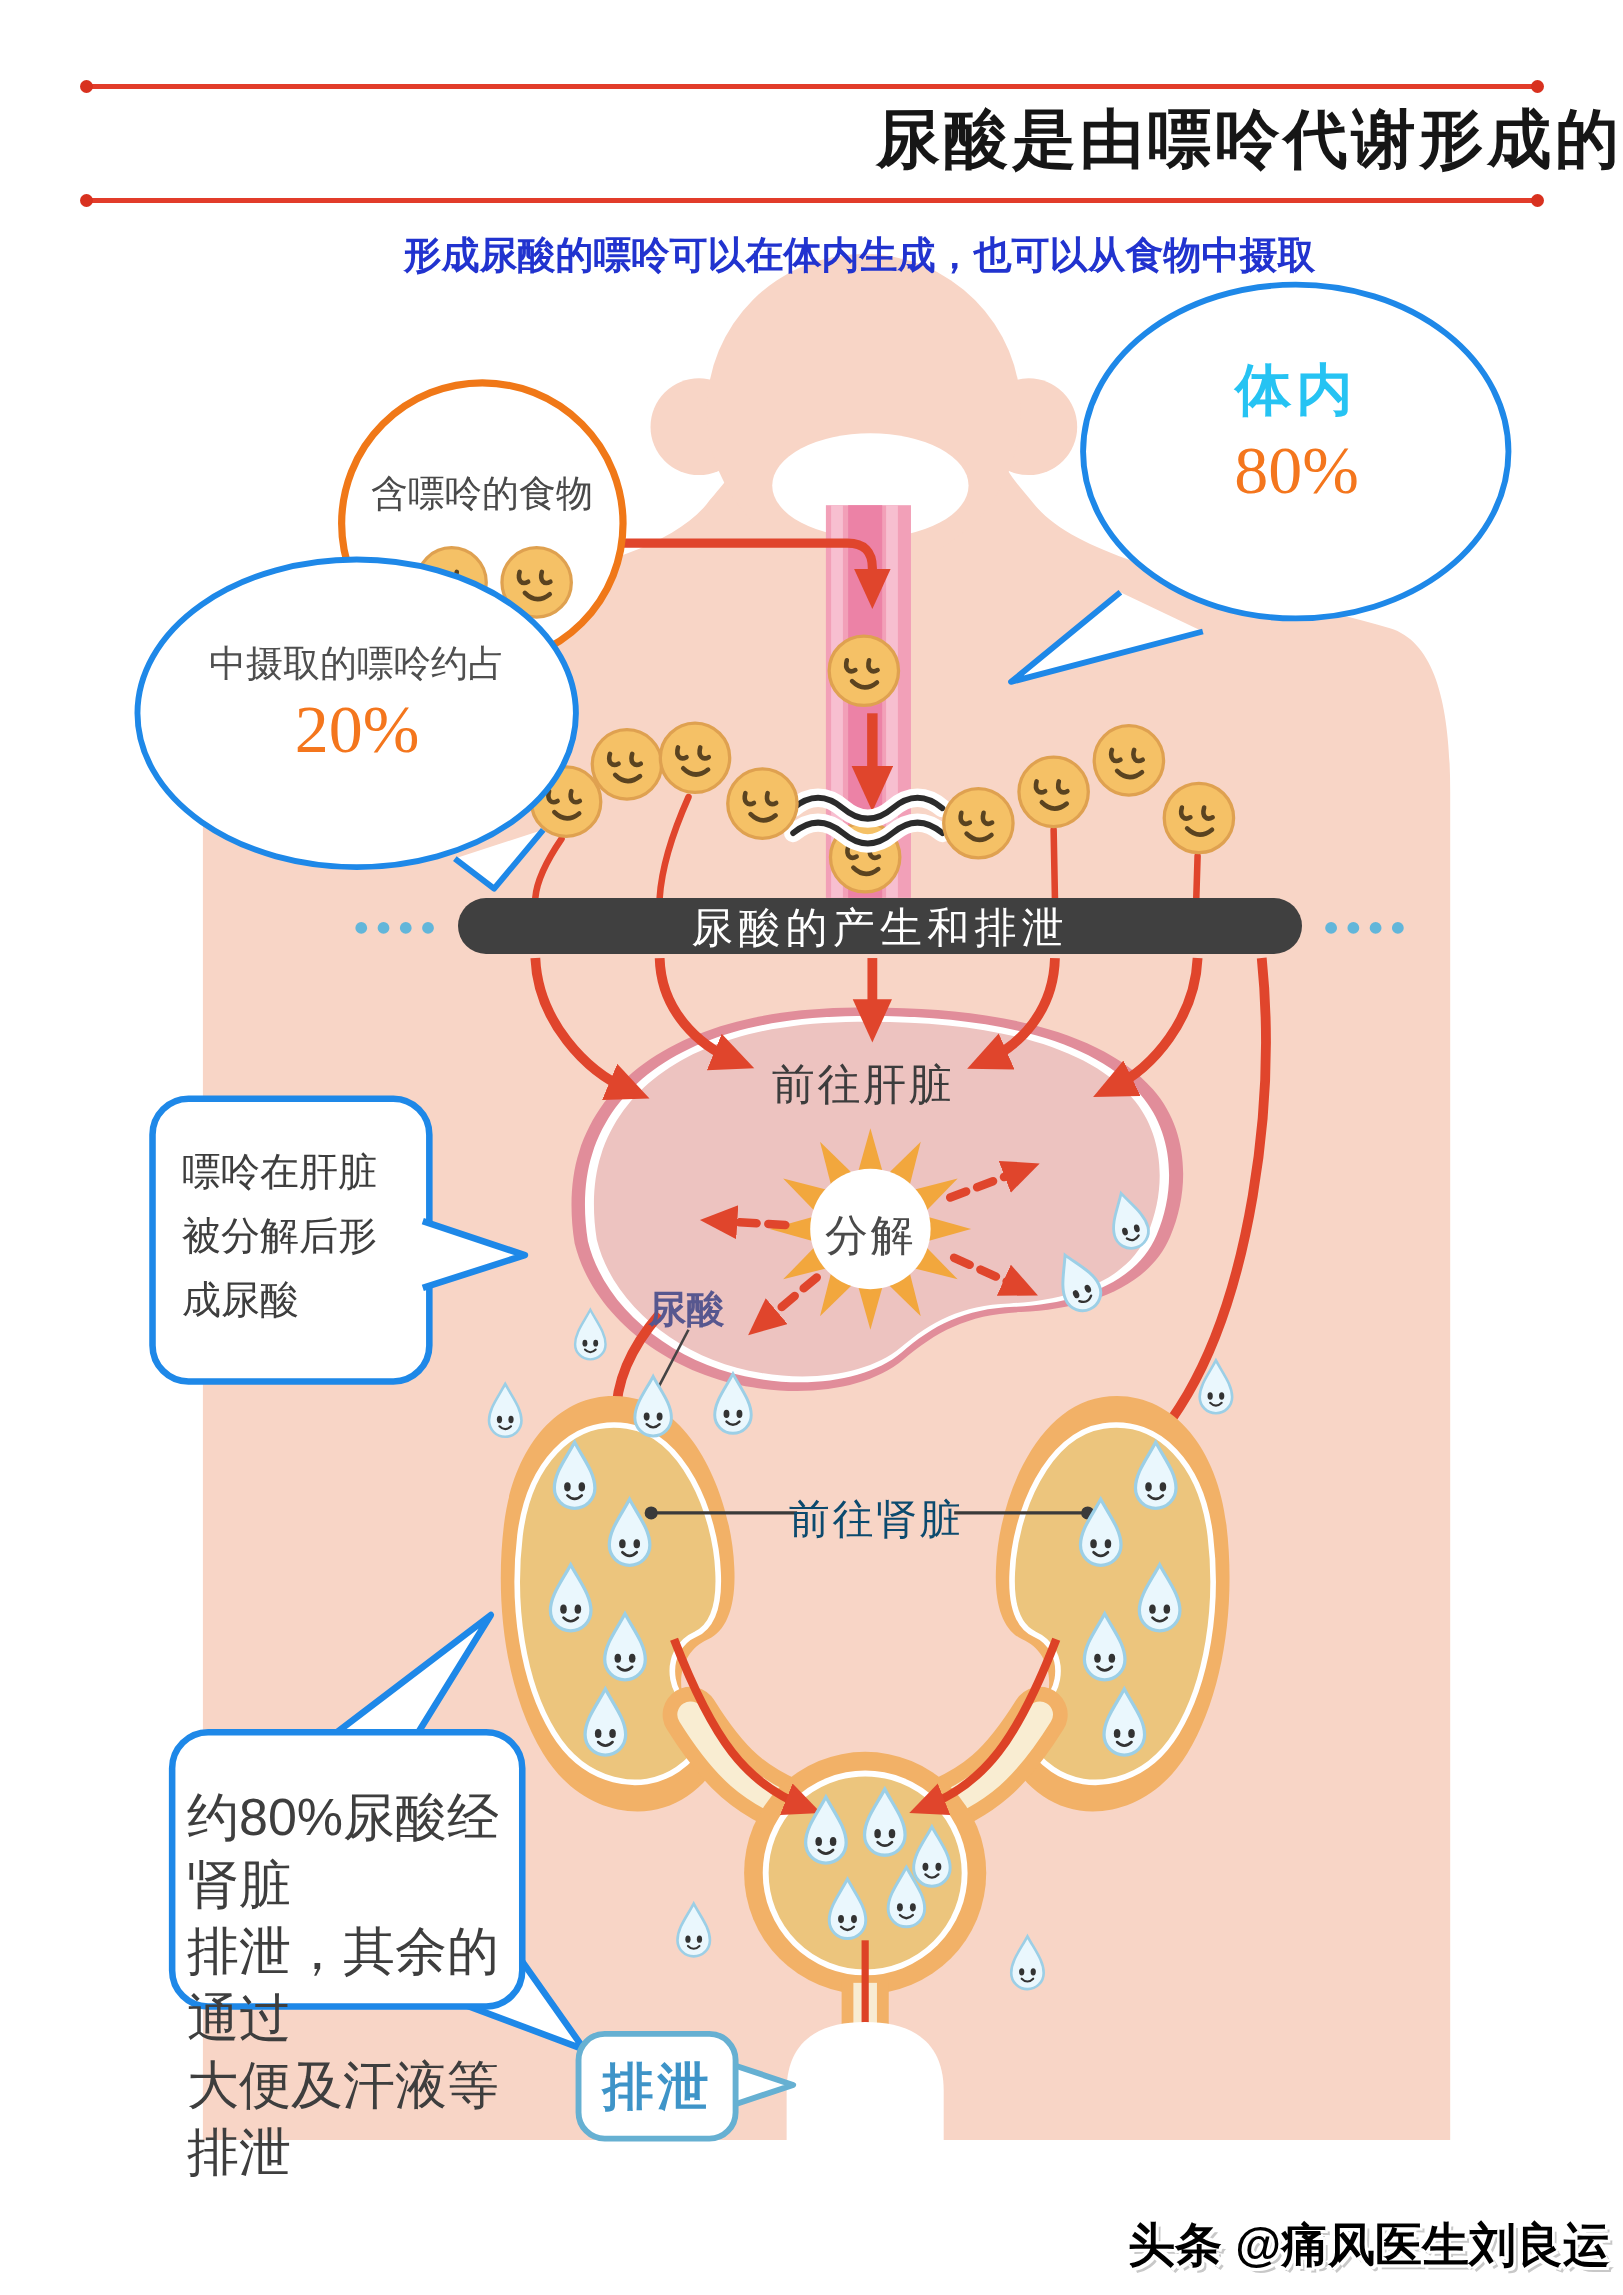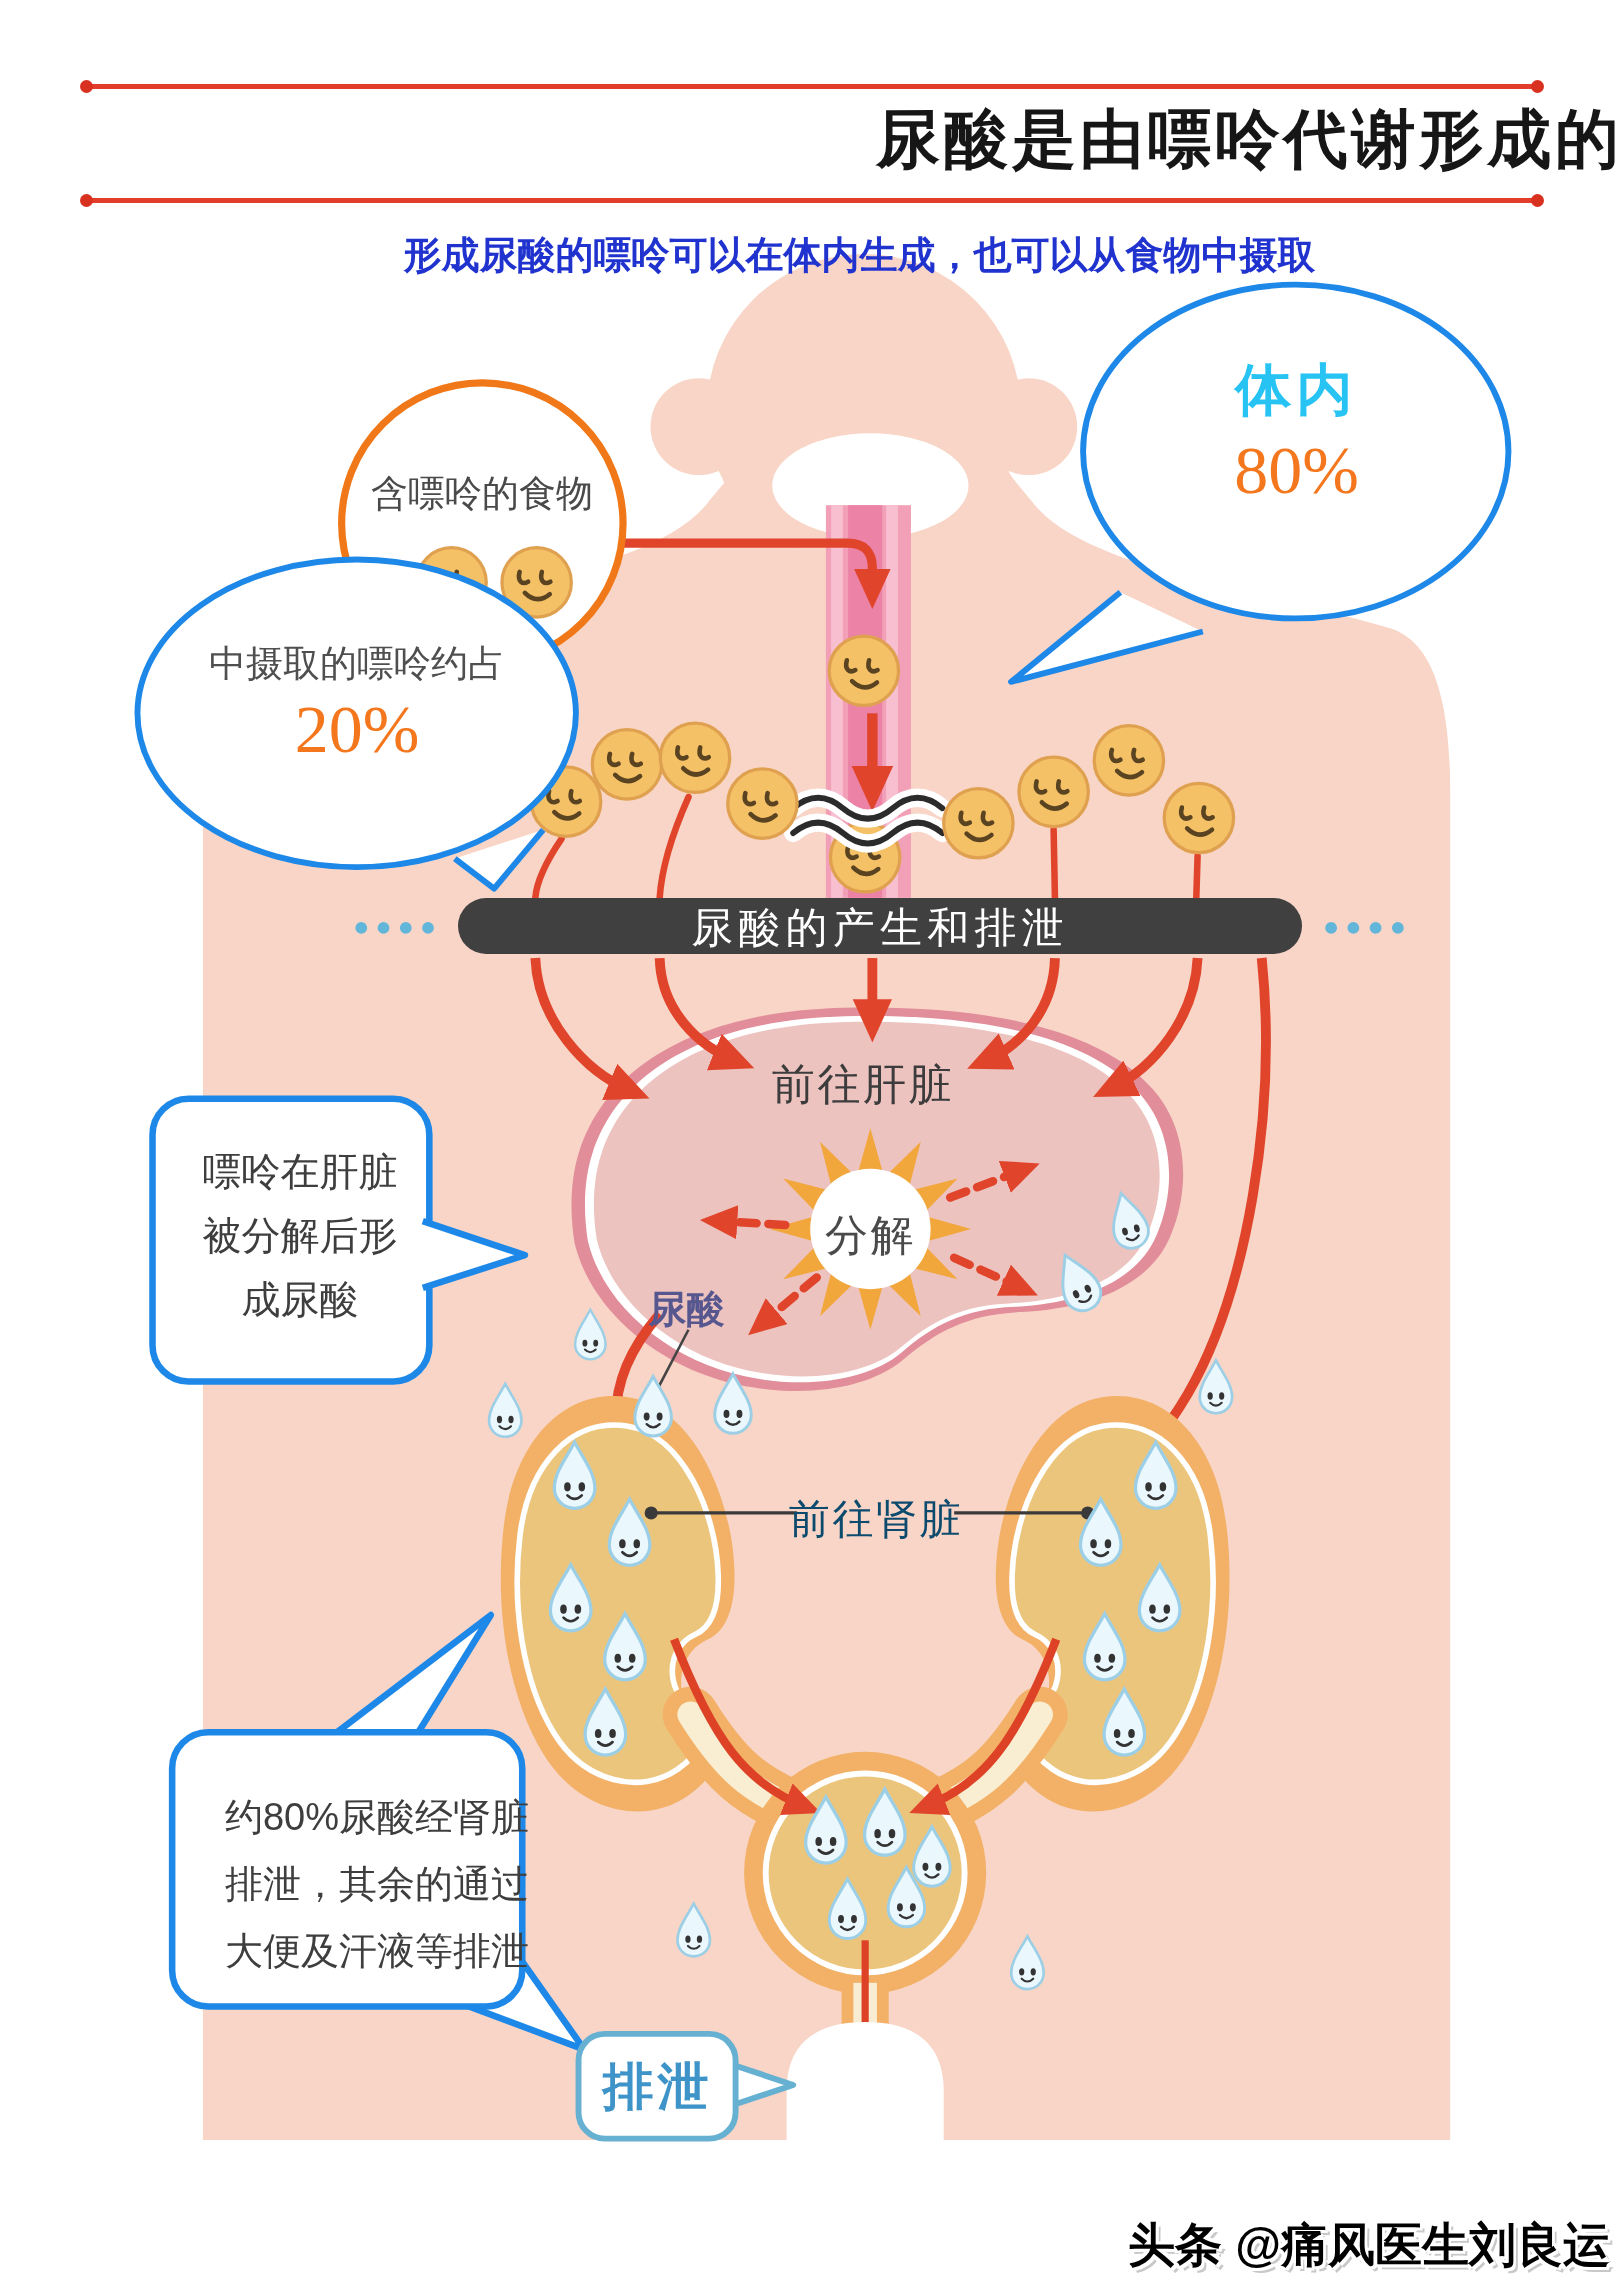--- a/index.html
+++ b/index.html
@@ -17,23 +17,23 @@
   .bubble-head{font-size:56px;font-weight:bold;color:#26c3f3;letter-spacing:5.2px;}
   .bubble-line{font-size:37px;color:#4f4f4f;margin-top:10.5px;}
   .bubble-pct{font-size:68px;color:#f4761d;margin-top:6.5px;line-height:1;}
   .bub-internal{left:1085px;top:353px;width:423px;}
   .bub-food{left:139px;top:628px;width:436px;}
   .banner{left:458px;top:898px;width:844px;height:56px;line-height:60px;text-align:center;
           background:#404040;border-radius:30px;color:#fff;font-size:42px;letter-spacing:5.2px;}
   .liver-to{left:732px;top:1056px;width:262px;text-align:center;font-size:43px;color:#3c3c3c;letter-spacing:2.6px;}
   .breakdown{left:805px;top:1207px;width:131px;text-align:center;font-size:43px;color:#4a4a4a;letter-spacing:2.6px;}
   .uric{left:621px;top:1284px;width:131px;text-align:center;font-size:38px;font-weight:bold;color:#57578f;}
-  .note{color:#3e3e3e;text-align:center;}
+  .note{color:#3e3e3e;}
   .note-liver{left:182px;top:1140px;width:236px;font-size:39px;line-height:64px;}
-  .note-excrete{left:220px;top:1784px;width:314px;font-size:38px;line-height:67px;}
+  .note-excrete{left:187px;top:1784px;width:314px;font-size:52px;line-height:67px;}
   .kidney-to{left:745px;top:1492px;width:262px;text-align:center;font-size:41px;color:#0c4a6e;letter-spacing:2.6px;}
   .excrete{left:579px;top:2034px;width:157px;height:105px;line-height:105px;text-align:center;
            font-size:51px;font-weight:600;color:#3e94c8;letter-spacing:3.9px;}
   .watermark{left:1021px;top:2214px;width:589px;text-align:right;font-size:47px;font-weight:bold;color:#000;
              text-shadow:2.6px 2.6px 0 #fff,-2.6px -2.6px 0 #fff,2.6px -2.6px 0 #fff,-2.6px 2.6px 0 #fff,4.6px 4.6px 0 #c8c8c8;}
 </style>
 </head>
 <body>
 
 <div id="page">

